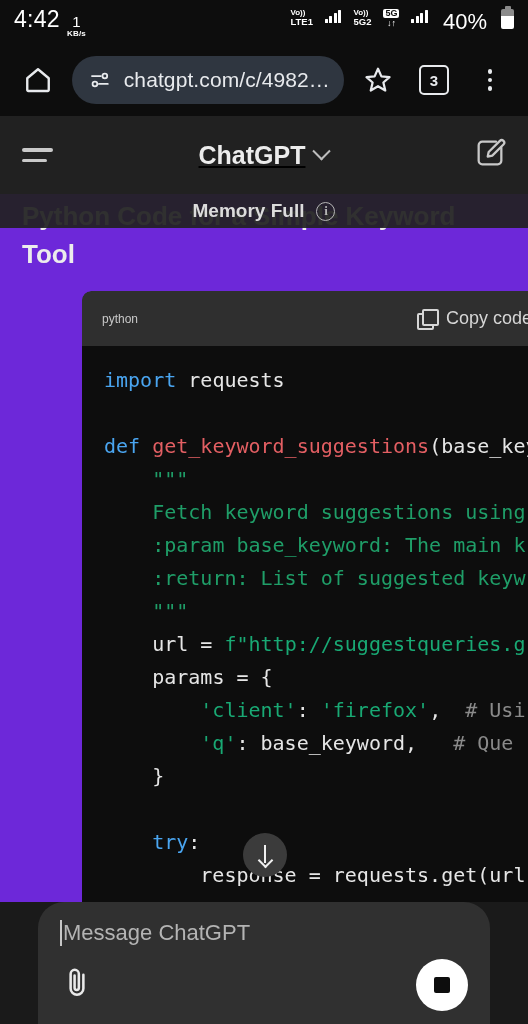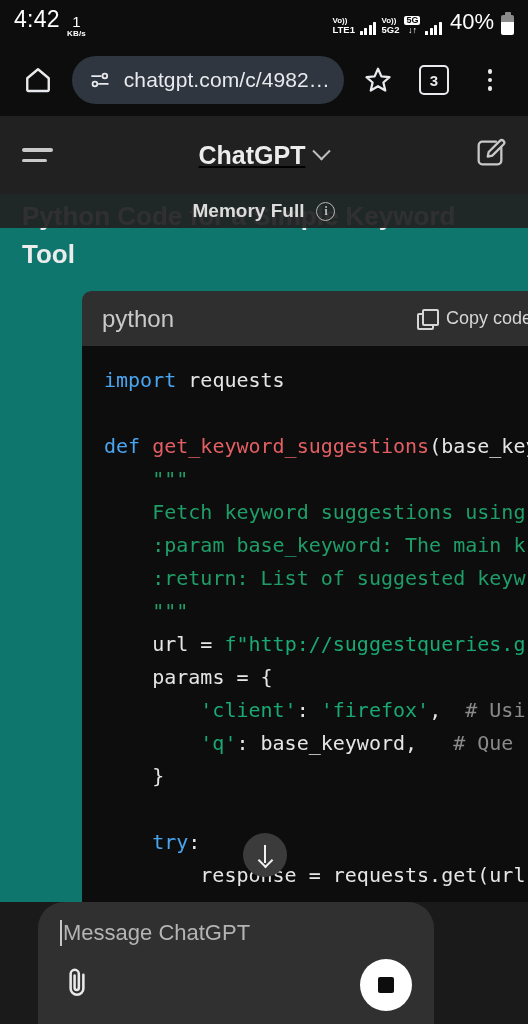--- a/index.html
+++ b/index.html
@@ -5,39 +5,39 @@
   * { box-sizing: border-box; margin: 0; padding: 0; }
   html, body {
     width: 528px; height: 1024px;
     background: #000;
     font-family: "Liberation Sans", sans-serif;
     overflow: hidden;
   }
   #screen {
     position: relative;
     width: 528px; height: 1024px;
-    background: #0f766e;
+    background: #6d28d9;
     overflow: hidden;
   }
 
   
   .statusbar {
     position: absolute; top: 0; left: 0;
     width: 528px; height: 44px;
     background: #0d0d0d;
     display: flex; align-items: center;
     padding: 0 14px;
     color: #fff;
   }
   .sb-left { display: flex; align-items: baseline; gap: 7px; }
   .sb-time { font-size: 23px; font-weight: 400; letter-spacing: .3px; }
   .sb-net { display: flex; flex-direction: column; align-items: center; line-height: 1; }
   .sb-net-num { font-size: 15px; font-weight: 500; }
   .sb-net-unit { font-size: 8px; font-weight: 700; letter-spacing: .2px; margin-top: 1px; }
-  .sb-right { margin-left: auto; display: flex; align-items: flex-end; gap: 5px; }
+  .sb-right { margin-left: auto; display: flex; align-items: flex-start; gap: 12px; }
   .volte { display: flex; flex-direction: column; line-height: 1.05; align-items: flex-start; }
   .volte-top { font-size: 8px; font-weight: 700; }
   .volte-bot { font-size: 9.5px; font-weight: 700; }
   .bars { display: flex; align-items: flex-end; gap: 1.5px; height: 14px; }
   .bars i { display: block; width: 3px; background: #fff; border-radius: .5px; }
   .bars i:nth-child(1) { height: 4px; }
   .bars i:nth-child(2) { height: 7px; }
   .bars i:nth-child(3) { height: 10px; }
   .bars i:nth-child(4) { height: 13px; }
   .fivegbox { display: flex; flex-direction: column; align-items: center; line-height: 1; }
@@ -158,21 +158,21 @@
     border-radius: 9px 0 0 0;
     overflow: hidden;
   }
   .codehead {
     background: #2f2f2f;
     height: 55px;
     display: flex; align-items: center;
     padding: 0 20px;
     border-radius: 9px 0 0 0;
   }
-  .codelang { color: #c9c9c9; font-size: 24px; }
+  .codelang { color: #c9c9c9; font-size: 12px; }
   .copywrap {
     margin-left: auto; display: flex; align-items: center; gap: 10px;
     color: #d6d6d6; font-size: 18px;
   }
   .copyicon { position: relative; width: 19px; height: 19px; }
   .copyicon::before {
     content: ""; position: absolute; left: 0; top: 4px;
     width: 13px; height: 13px;
     border: 2px solid #d6d6d6; border-radius: 2px;
   }
@@ -216,21 +216,21 @@
   .arrowdown::after {
     content: ""; position: absolute; left: 2.6px; top: 10px;
     width: 9px; height: 9px;
     border-right: 2.6px solid #f0f0f0; border-bottom: 2.6px solid #f0f0f0;
     transform: rotate(45deg);
   }
 
   
   .composer {
     position: absolute; left: 38px; bottom: 0;
-    width: 396px; height: 122px;
+    width: 452px; height: 122px;
     background: #303030;
     border-radius: 26px 26px 0 0;
     z-index: 10;
     padding: 18px 22px 0 22px;
   }
   .placeholderline { display: flex; align-items: center; }
   .caret {
     width: 2px; height: 26px; background: #c6c6c6;
     margin-right: 1px;
   }

